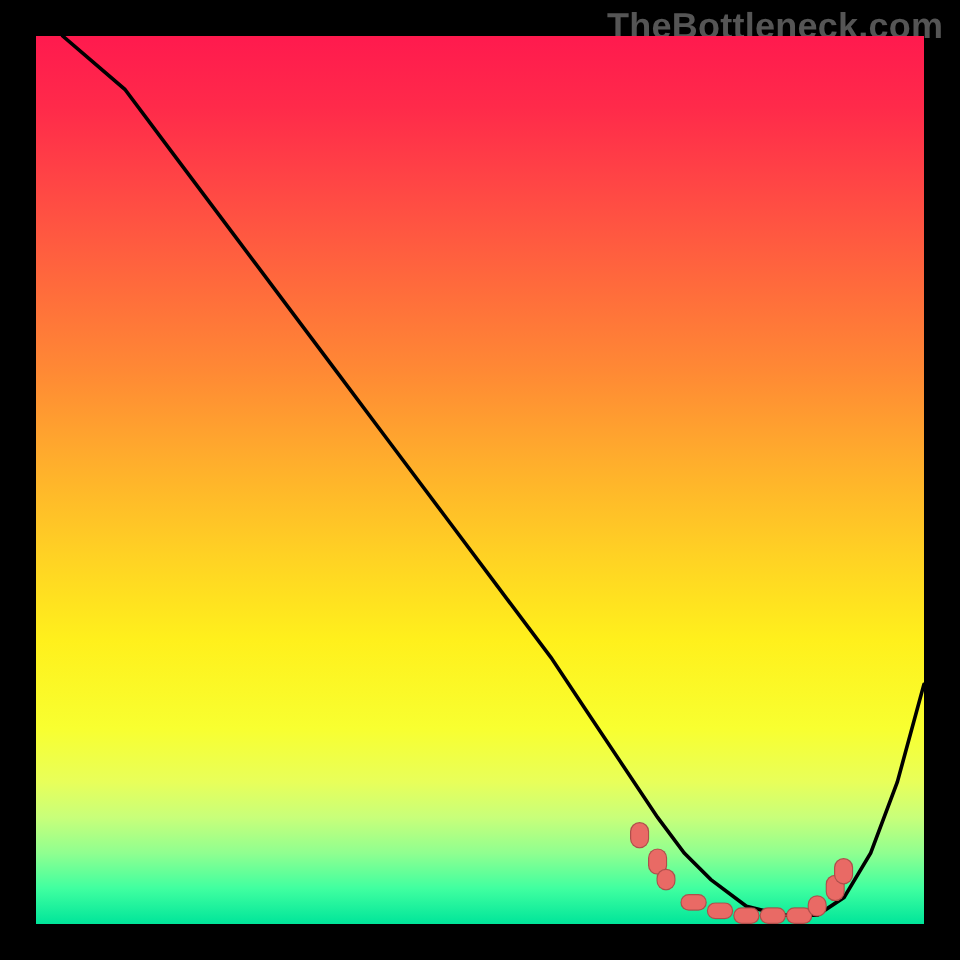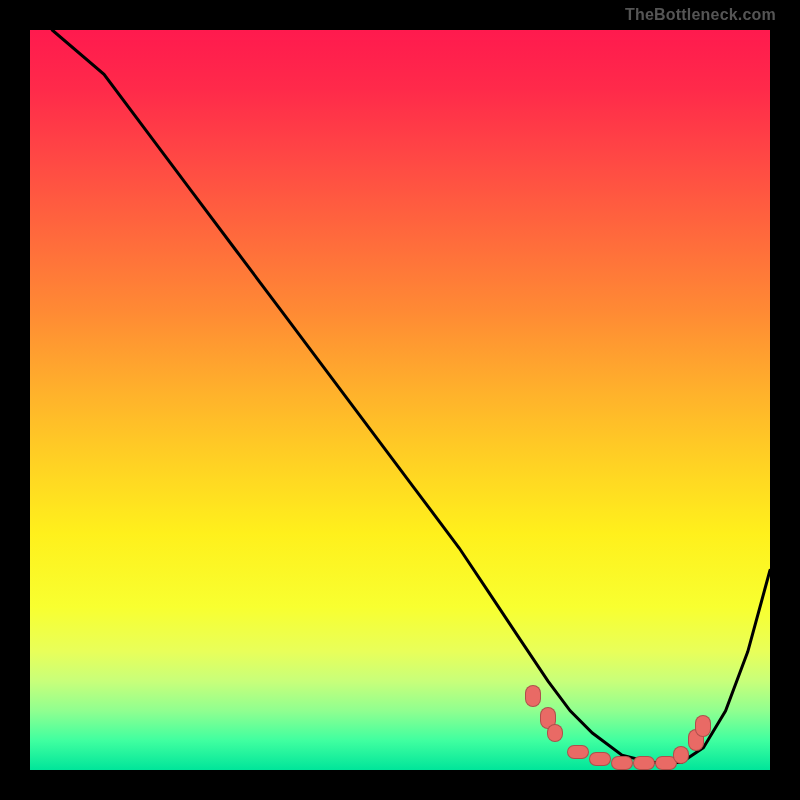--- a/index.html
+++ b/index.html
@@ -29,23 +29,23 @@
       #e8ff5a 84%,
       #c8ff7a 88%,
       #90ff90 92%,
       #40ffa0 96%,
       #00e59a 100%
     );
   }
   .watermark {
     position: absolute;
     top: 6px;
-    right: 24px;
+    right: 14px;
     font-family: Arial, Helvetica, sans-serif;
-    font-size: 16px;
+    font-size: 30px;
     font-weight: bold;
     color: #555;
     letter-spacing: 0.2px;
   }
   svg.curve {
     position: absolute;
     left: 0;
     top: 0;
     width: 740px;
     height: 740px;

